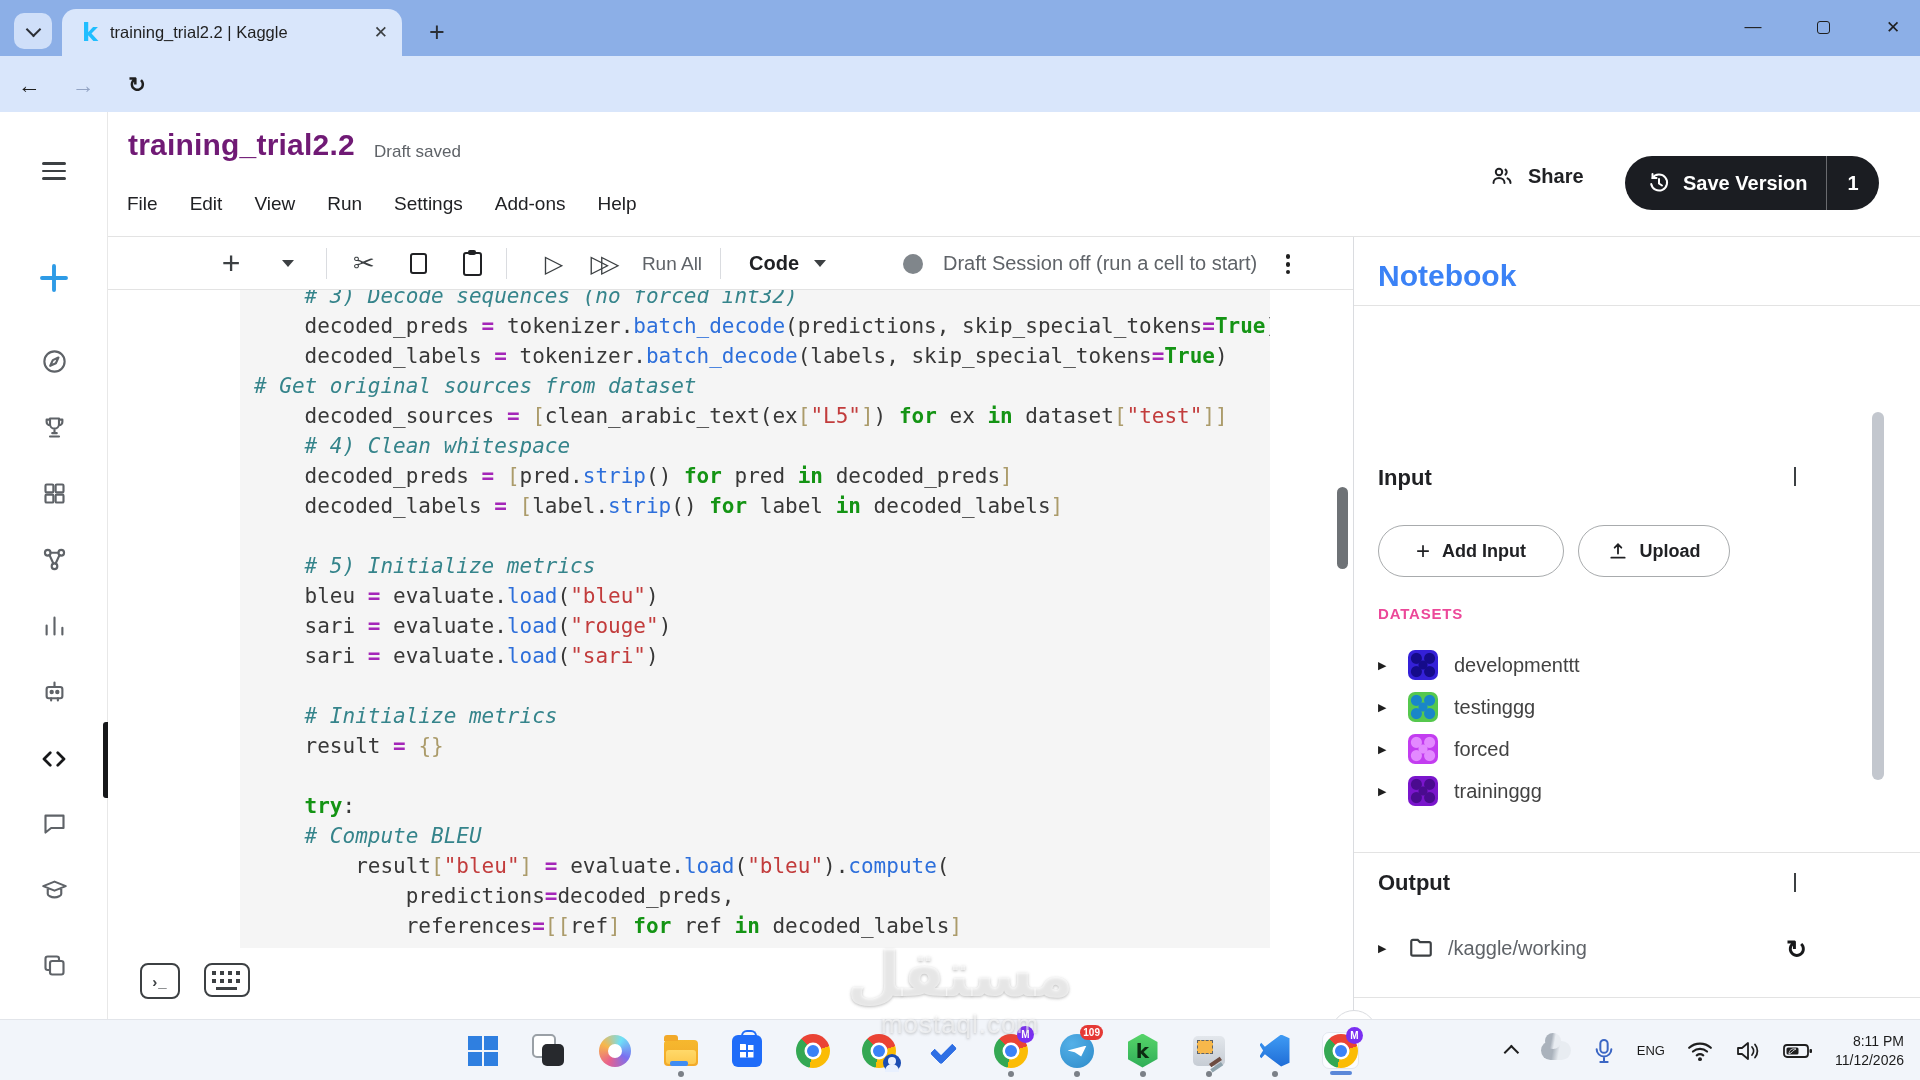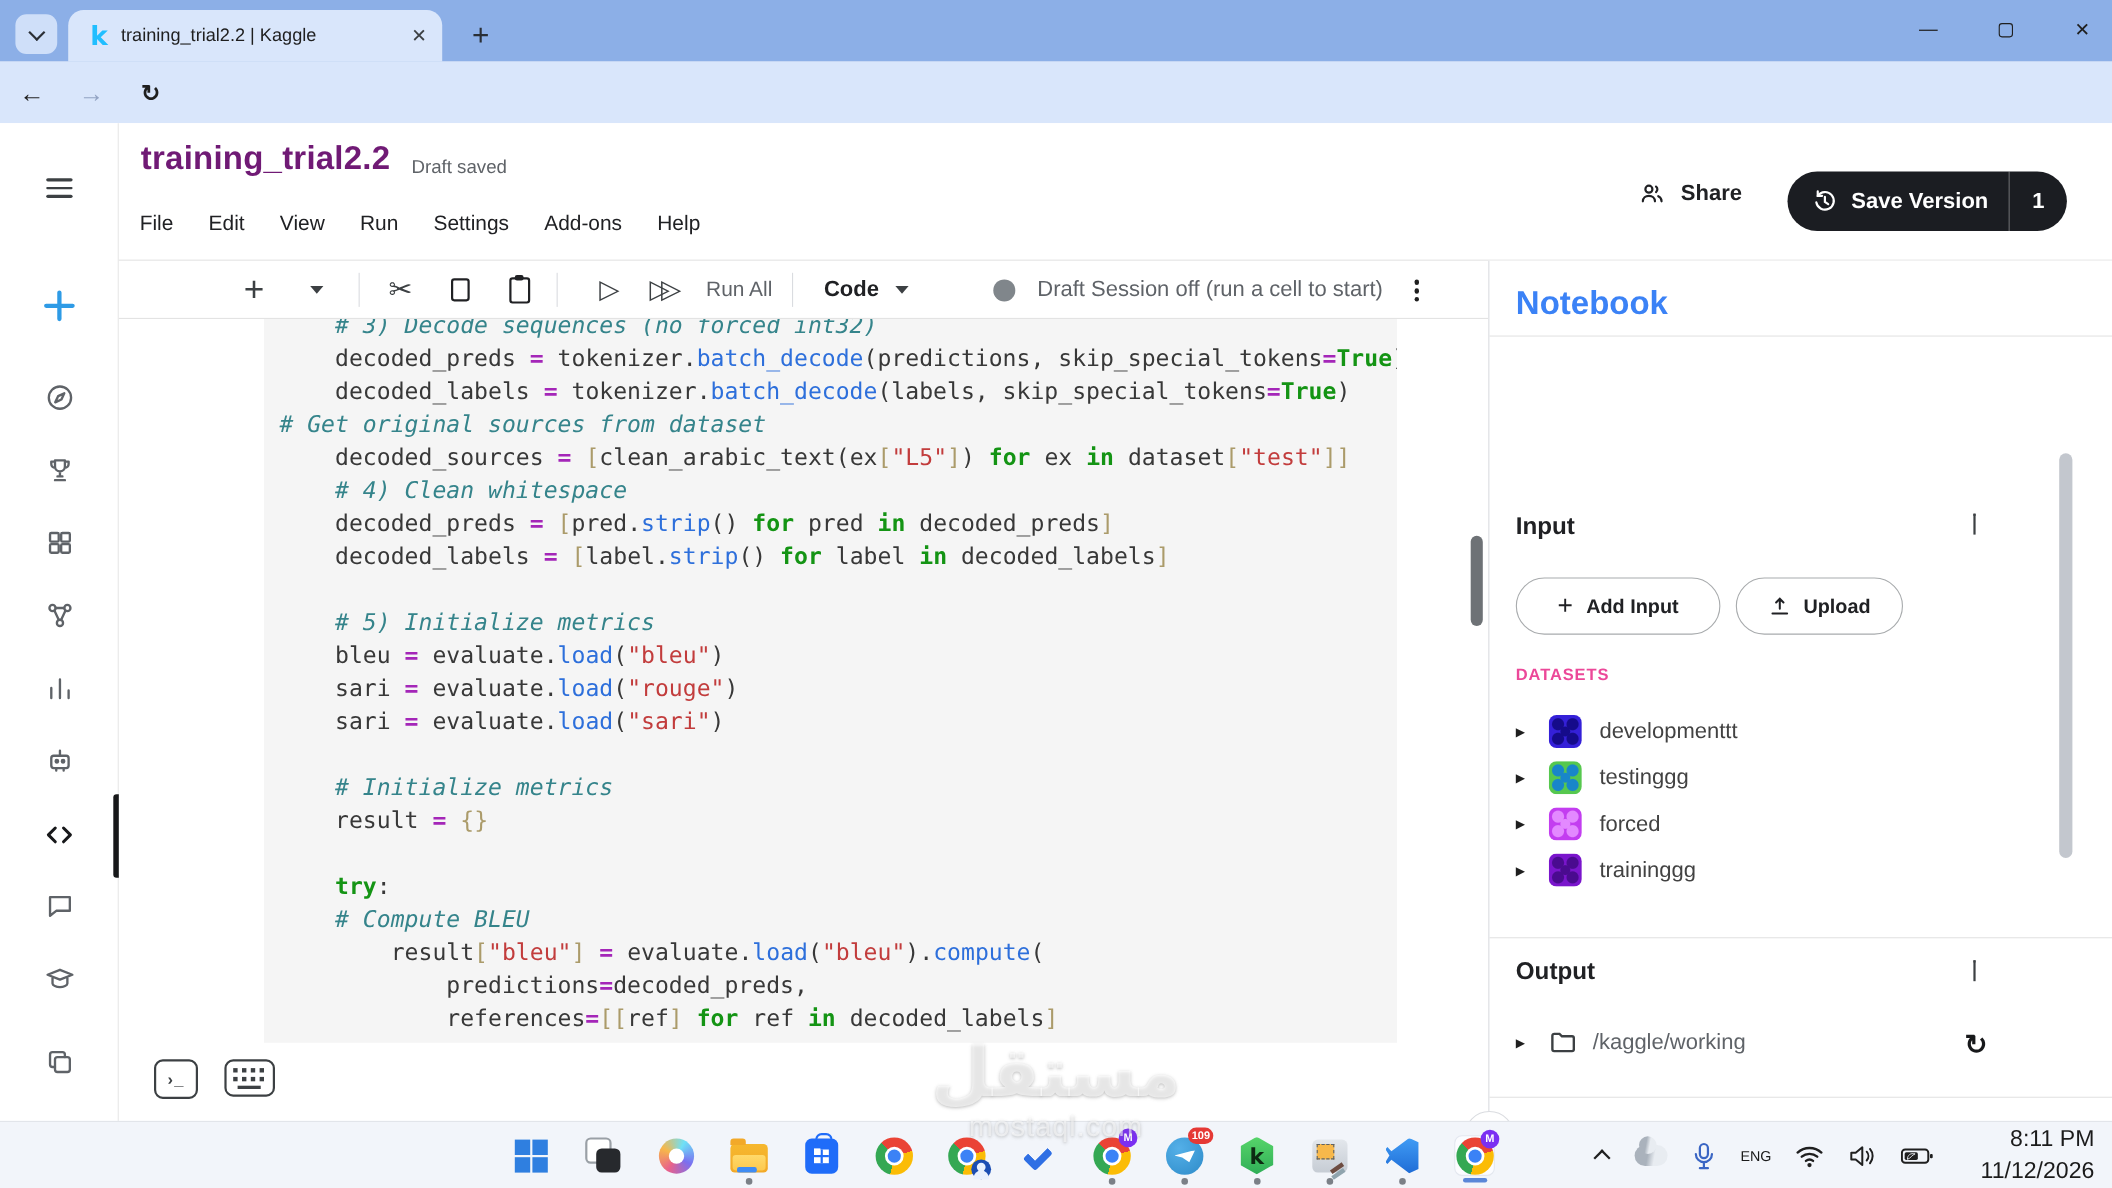--- a/index.html
+++ b/index.html
@@ -206,21 +206,21 @@
   .vscode-ic { width:30px; height:32px; background:linear-gradient(#3f9bf4,#1f6cd6);
     clip-path:polygon(72% 0,100% 12%,100% 88%,72% 100%,18% 62%,6% 74%,0 68%,12% 50%,0 32%,6% 26%,18% 38%);}
 
   #tray { position:absolute; right:16px; top:0; height:61px; display:flex; align-items:center; gap:22px;}
   .tray-chev { width:11px; height:11px; border-left:2.4px solid #1f1f1f; border-top:2.4px solid #1f1f1f;
     transform:rotate(45deg) translateY(3px);}
   .cloud-ic { width:30px; height:19px; background:linear-gradient(100deg,#aab2bc 40%,#e8ecf1 60%); border-radius:10px; position:relative;}
   .cloud-ic:before{ content:""; position:absolute; left:4px; top:-8px; width:16px; height:16px; border-radius:50%;
     background:linear-gradient(100deg,#aab2bc 40%,#e8ecf1 60%);}
   .lang { font-size:13px; color:#1b1b1b;}
-  #clock { text-align:right; font-size:21px; color:#1b1b1b; line-height:1.35;margin-left:20px;}
+  #clock { text-align:right; font-size:14px; color:#1b1b1b; line-height:1.35;}
 
   
   #wm { left:800px; top:941px; width:320px; text-align:center; pointer-events:none; z-index:50;
     color:rgba(255,255,255,.62); text-shadow:0 1px 3px rgba(110,110,110,.45);}
   #wm .ar { font-size:62px; font-weight:bold; font-family:"DejaVu Sans",sans-serif; line-height:1.1;}
   #wm .la { font-size:26px; letter-spacing:1px; color:rgba(255,255,255,.55);}
 </style>
 </head>
 <body>
 

